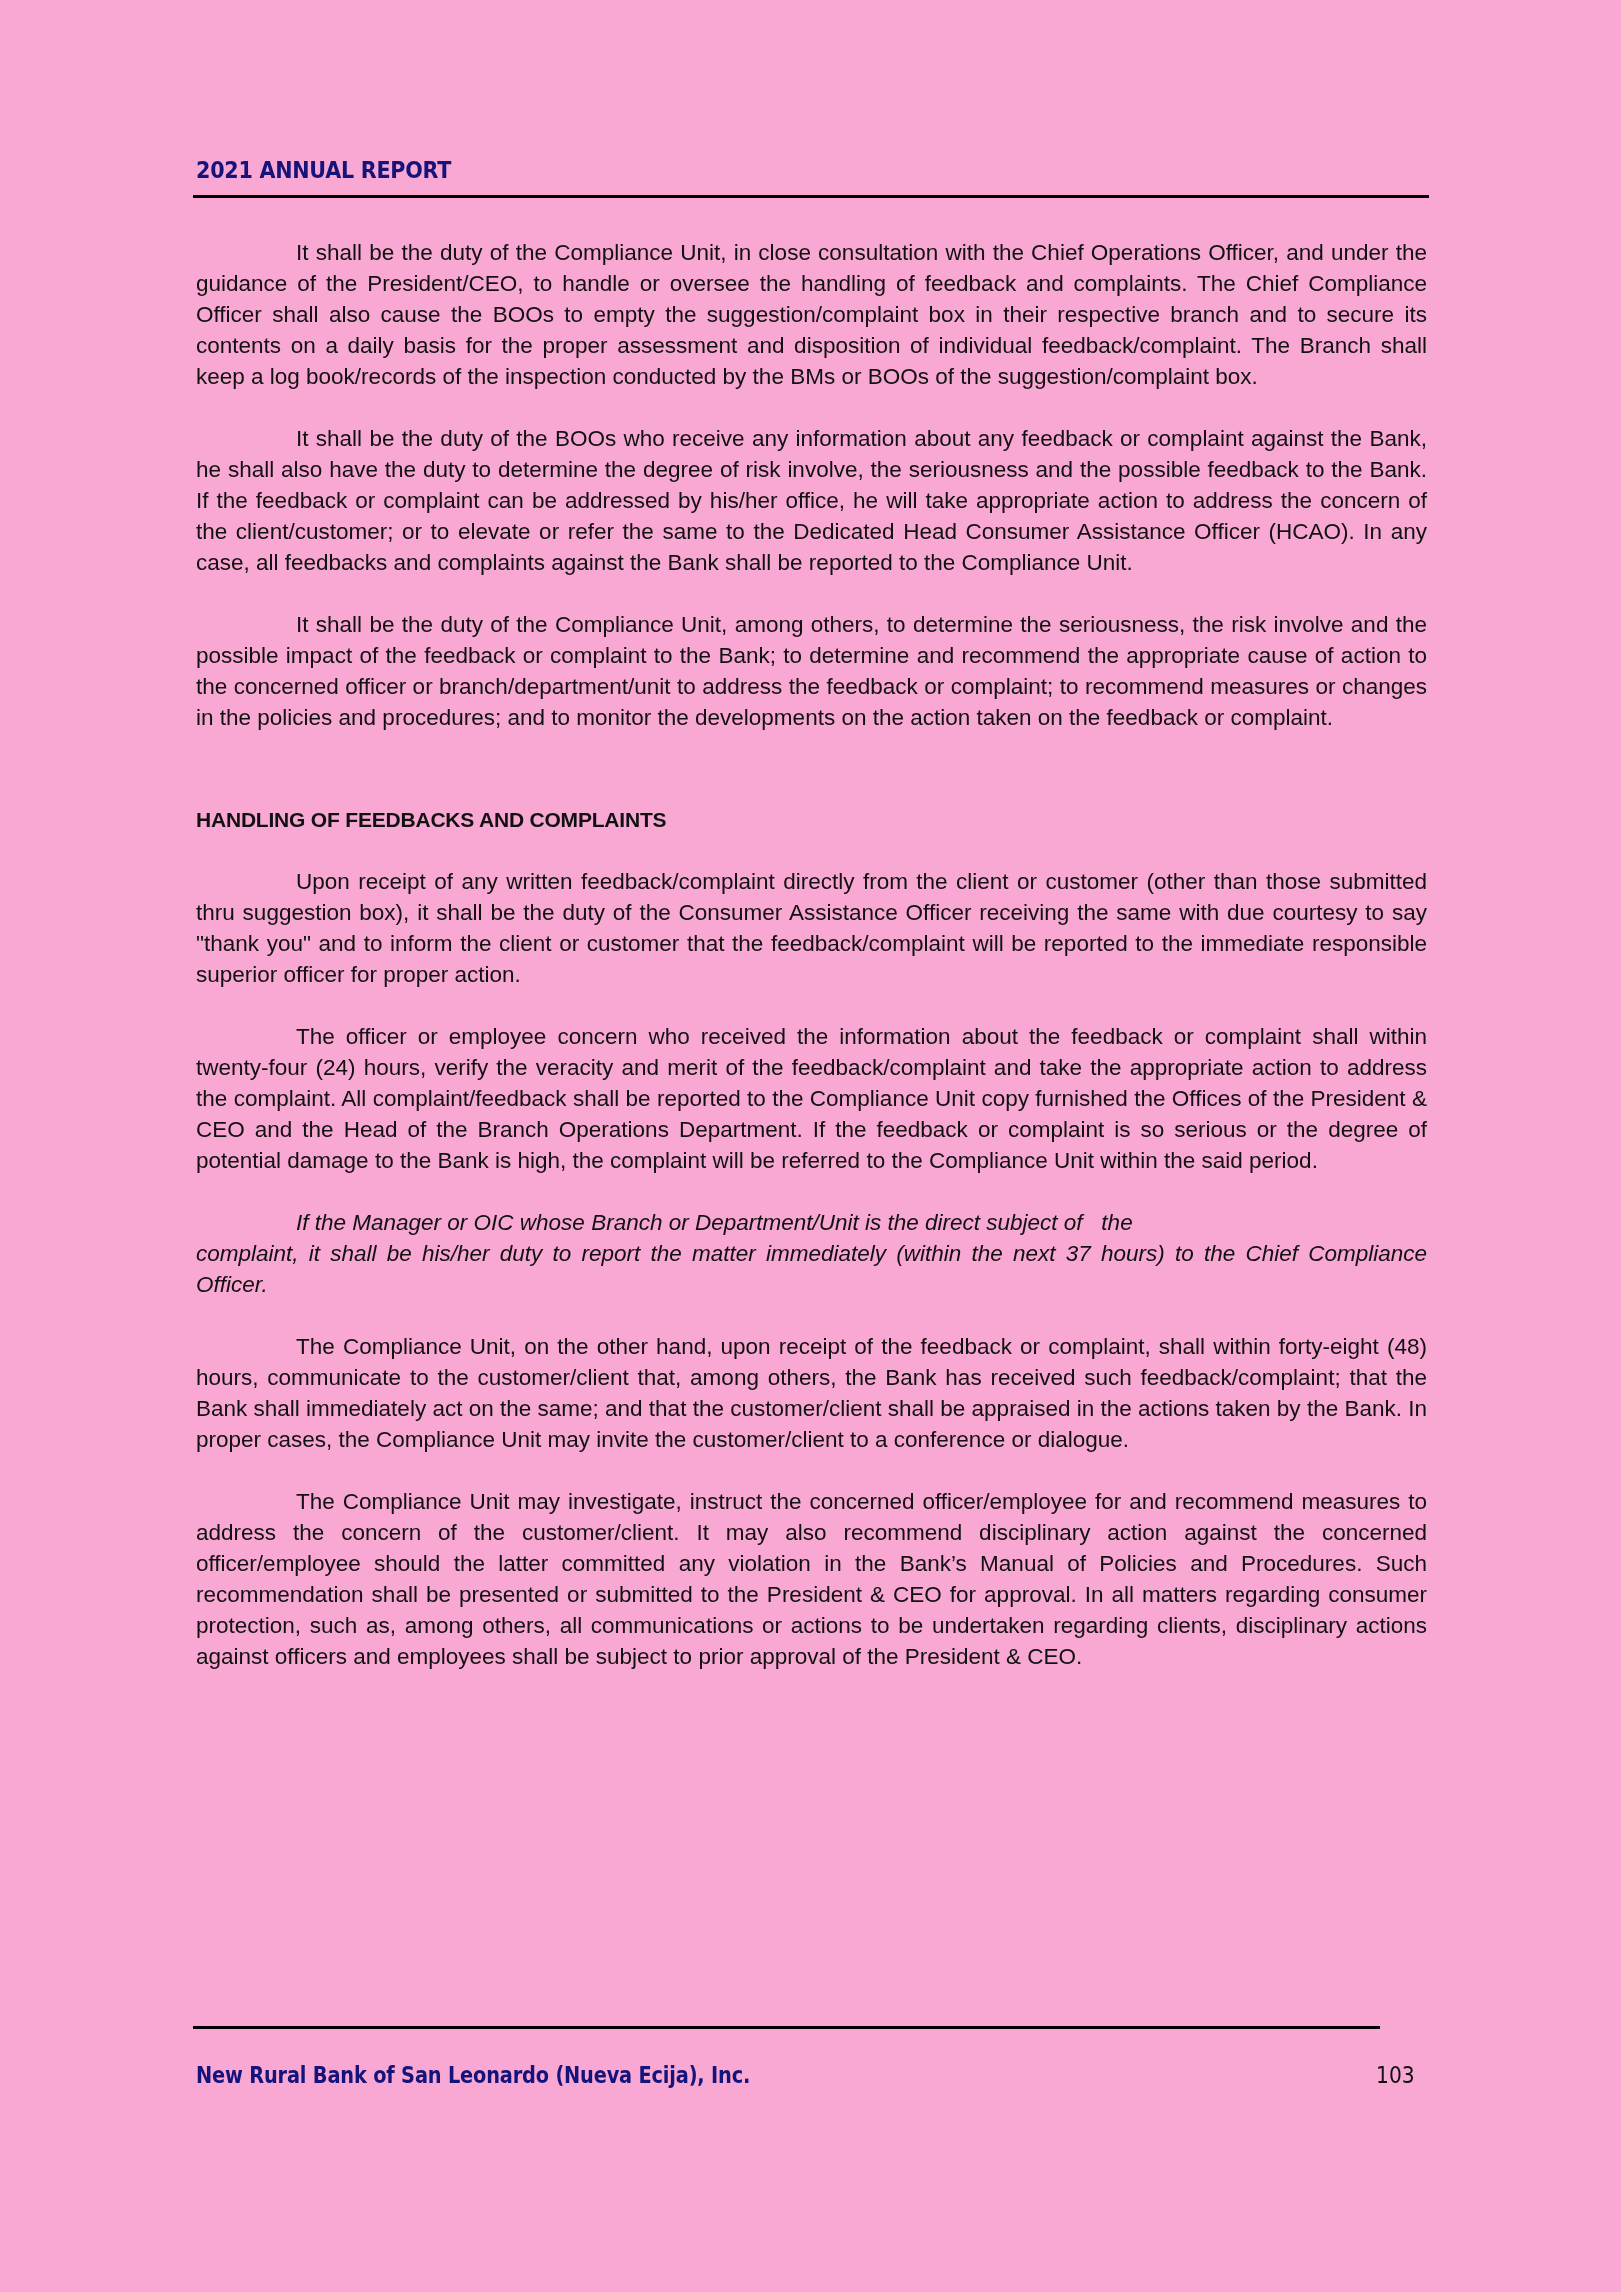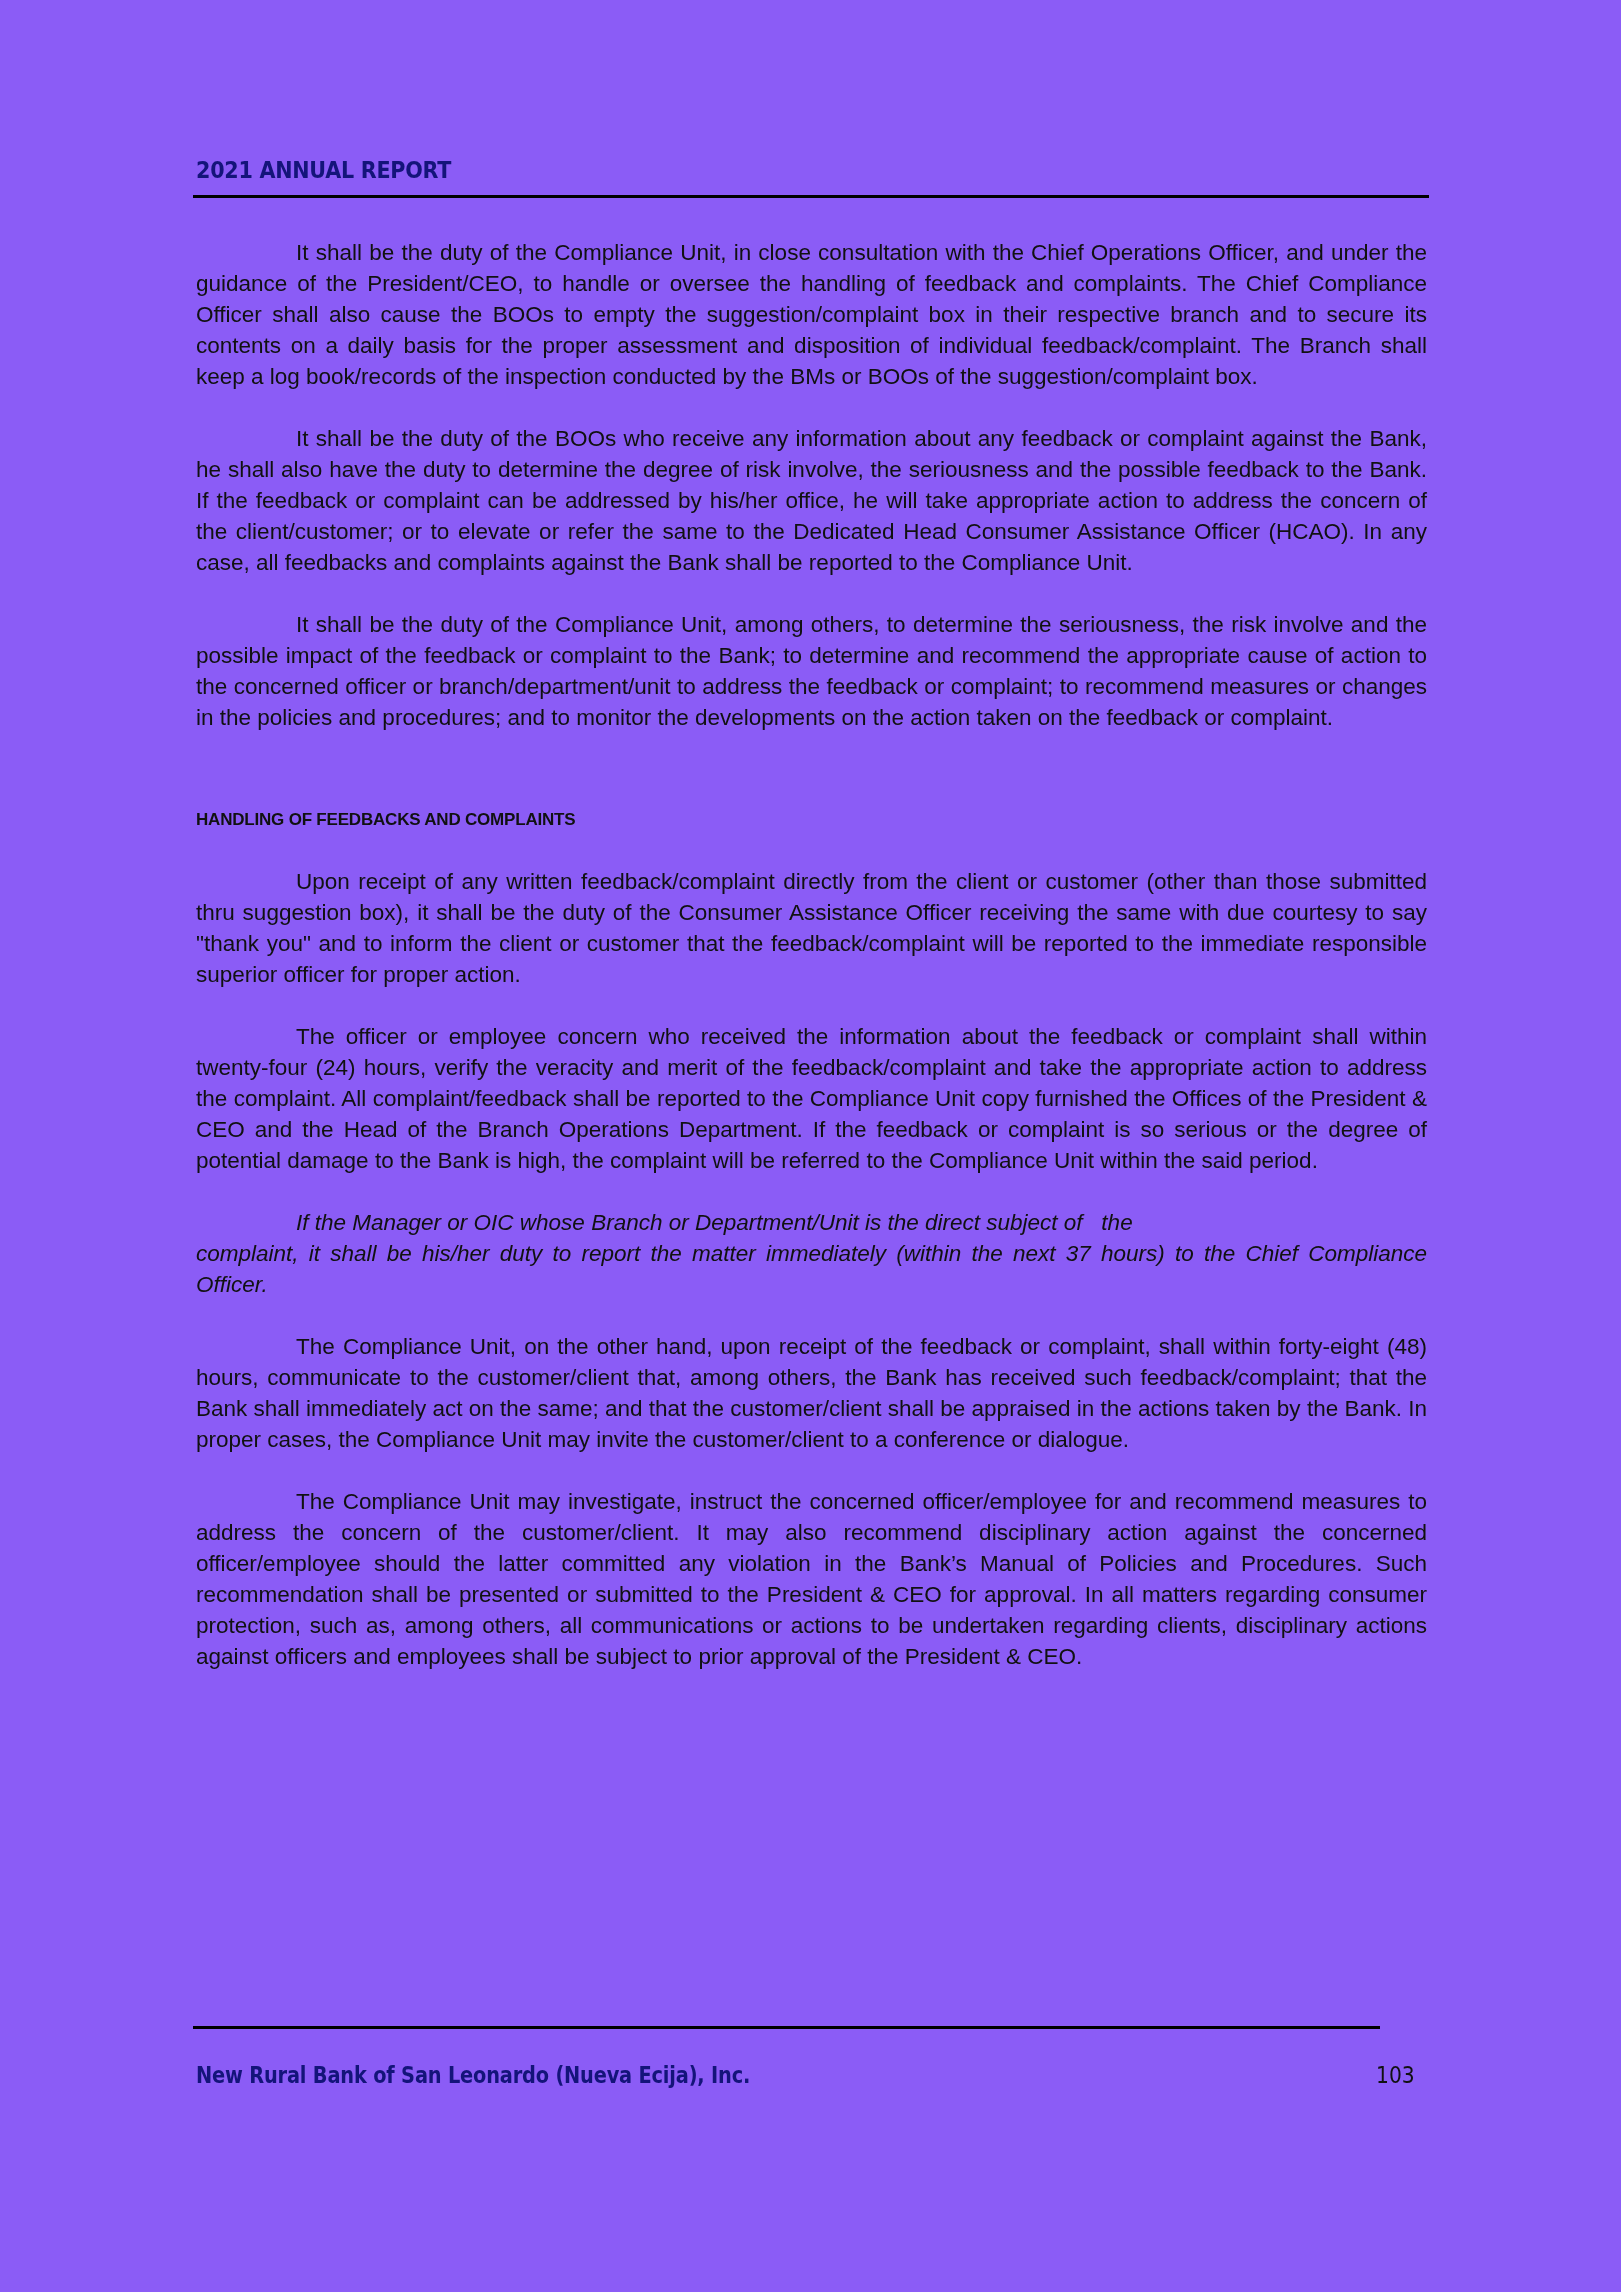--- a/index.html
+++ b/index.html
@@ -1,36 +1,36 @@
 <!DOCTYPE html>
 <html><head>
 <meta charset="utf-8">
 <style>
   html, body { margin: 0; padding: 0; background: #ffffff; }
   body { width: 1621px; height: 2293px; position: relative; overflow: hidden; }
-  .page { position: absolute; left: 0; top: 0; width: 1621px; height: 2293px; background: #8b5cf6; }
+  .page { position: absolute; left: 0; top: 0; width: 1621px; height: 2293px; background: #f9a8d4; }
 
   .running-header {
     position: absolute; left: 196px; top: 157px;
     font-family: "DejaVu Sans", sans-serif; font-weight: bold;
     font-size: 22.5px; color: #14147a; letter-spacing: -0.3px;
     transform: scaleX(0.92); transform-origin: left top;
   }
   .header-rule {
     position: absolute; left: 193px; top: 195px; width: 1236px; height: 2.9px; background: #000;
   }
 
   .body {
     position: absolute; left: 196px; top: 225px; width: 1231px;
     font-family: "Liberation Sans", sans-serif; font-size: 22.5px;
     line-height: 31px; color: #111; text-align: justify;
   }
   .body p { margin: 12px 0 31px 0; text-indent: 100px; }
   .section-heading {
-    font-family: "Liberation Sans", sans-serif; font-weight: bold; font-size: 17px;
+    font-family: "Liberation Sans", sans-serif; font-weight: bold; font-size: 21px;
     line-height: 31px; margin: 71px 0 31px 0; color: #111; letter-spacing: -0.2px;
   }
 
   .footer-rule {
     position: absolute; left: 193px; top: 2026px; width: 1187px; height: 2.9px; background: #000;
   }
   .footer-org {
     position: absolute; left: 196px; top: 2062px;
     font-family: "DejaVu Sans", sans-serif; font-weight: bold; font-size: 22.5px;
     color: #14147a; transform: scaleX(0.86); transform-origin: left top; letter-spacing: -0.2px;

